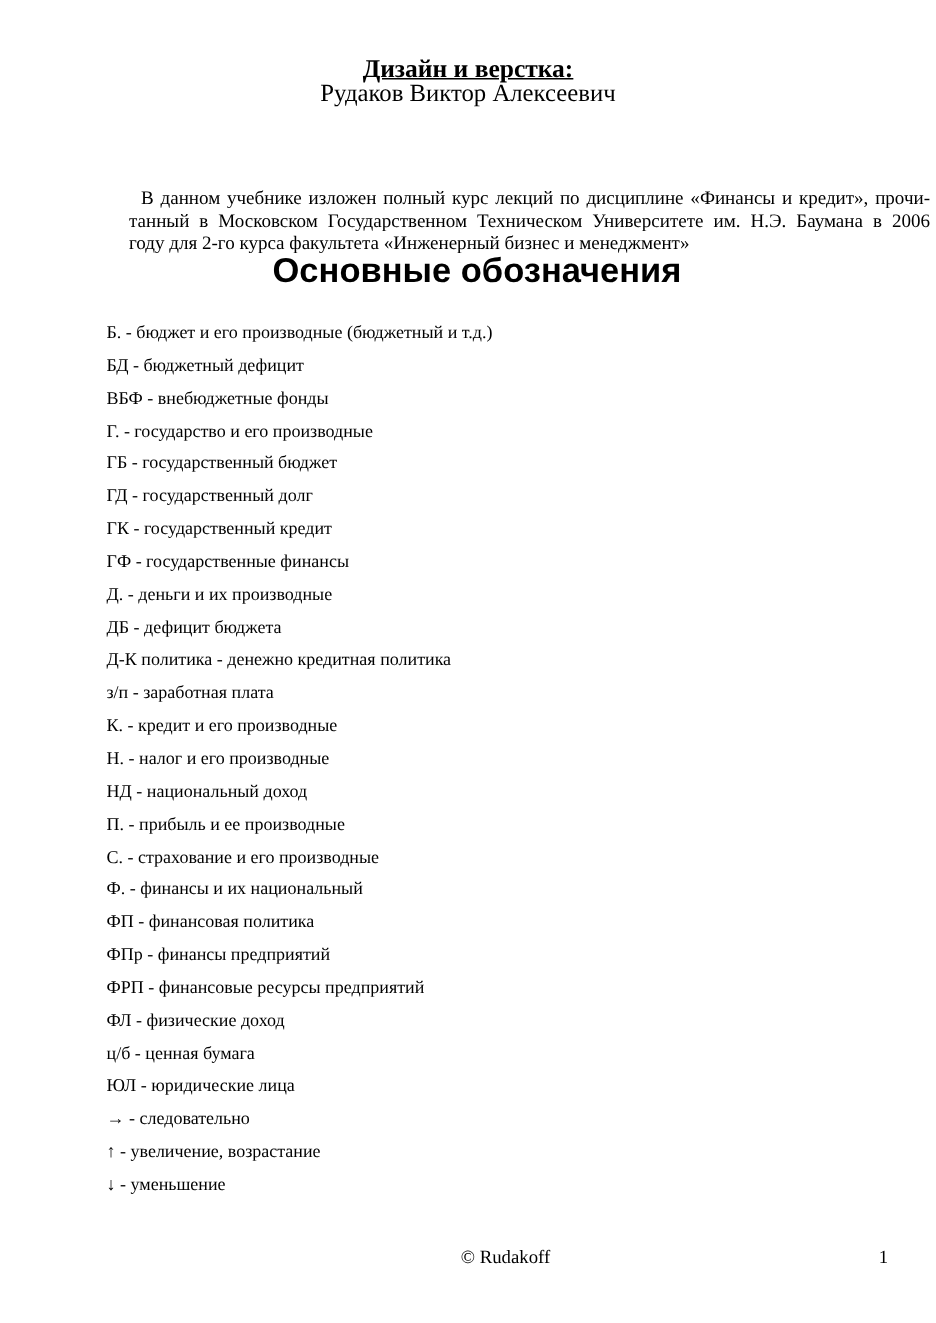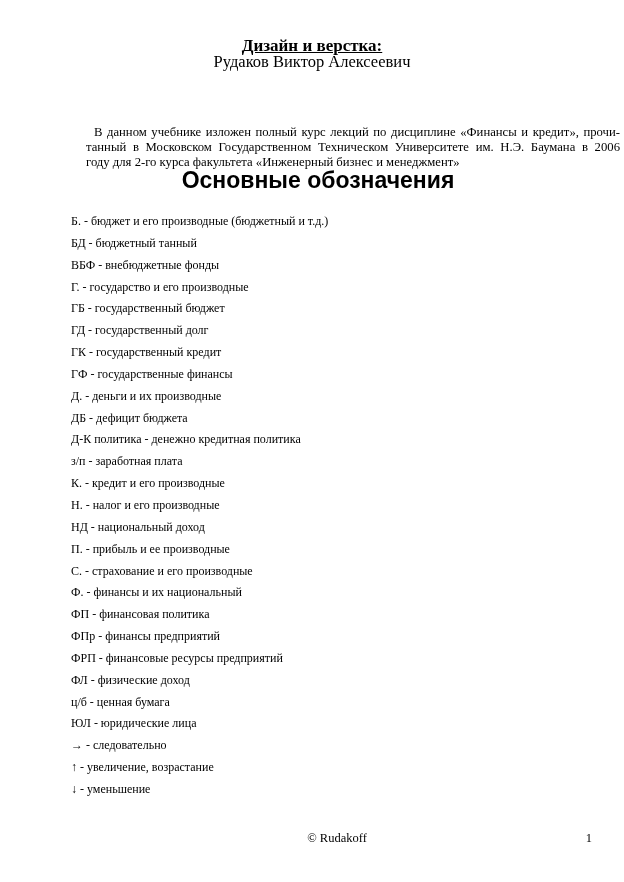--- a/index.html
+++ b/index.html
@@ -105,21 +105,21 @@
   <div class="intro">
     <div class="intro-line justify first">В данном учебнике изложен полный курс лекций по дисциплине «Финансы и кредит», прочи-</div>
     <div class="intro-line justify">танный в Московском Государственном Техническом Университете им. Н.Э. Баумана в 2006</div>
     <div class="intro-line">году для 2-го курса факультета «Инженерный бизнес и менеджмент»</div>
   </div>
 
   <h1 class="section-heading">Основные обозначения</h1>
 
   <div class="abbr-list" id="abbr-list">
       <div class="abbr-item">Б. - бюджет и его производные (бюджетный и т.д.)</div>
-      <div class="abbr-item">БД - бюджетный танный</div>
+      <div class="abbr-item">БД - бюджетный дефицит</div>
       <div class="abbr-item">ВБФ - внебюджетные фонды</div>
       <div class="abbr-item">Г. - государство и его производные</div>
       <div class="abbr-item">ГБ - государственный бюджет</div>
       <div class="abbr-item">ГД - государственный долг</div>
       <div class="abbr-item">ГК - государственный кредит</div>
       <div class="abbr-item">ГФ - государственные финансы</div>
       <div class="abbr-item">Д. - деньги и их производные</div>
       <div class="abbr-item">ДБ - дефицит бюджета</div>
       <div class="abbr-item">Д-К политика - денежно кредитная политика</div>
       <div class="abbr-item">з/п - заработная плата</div>

